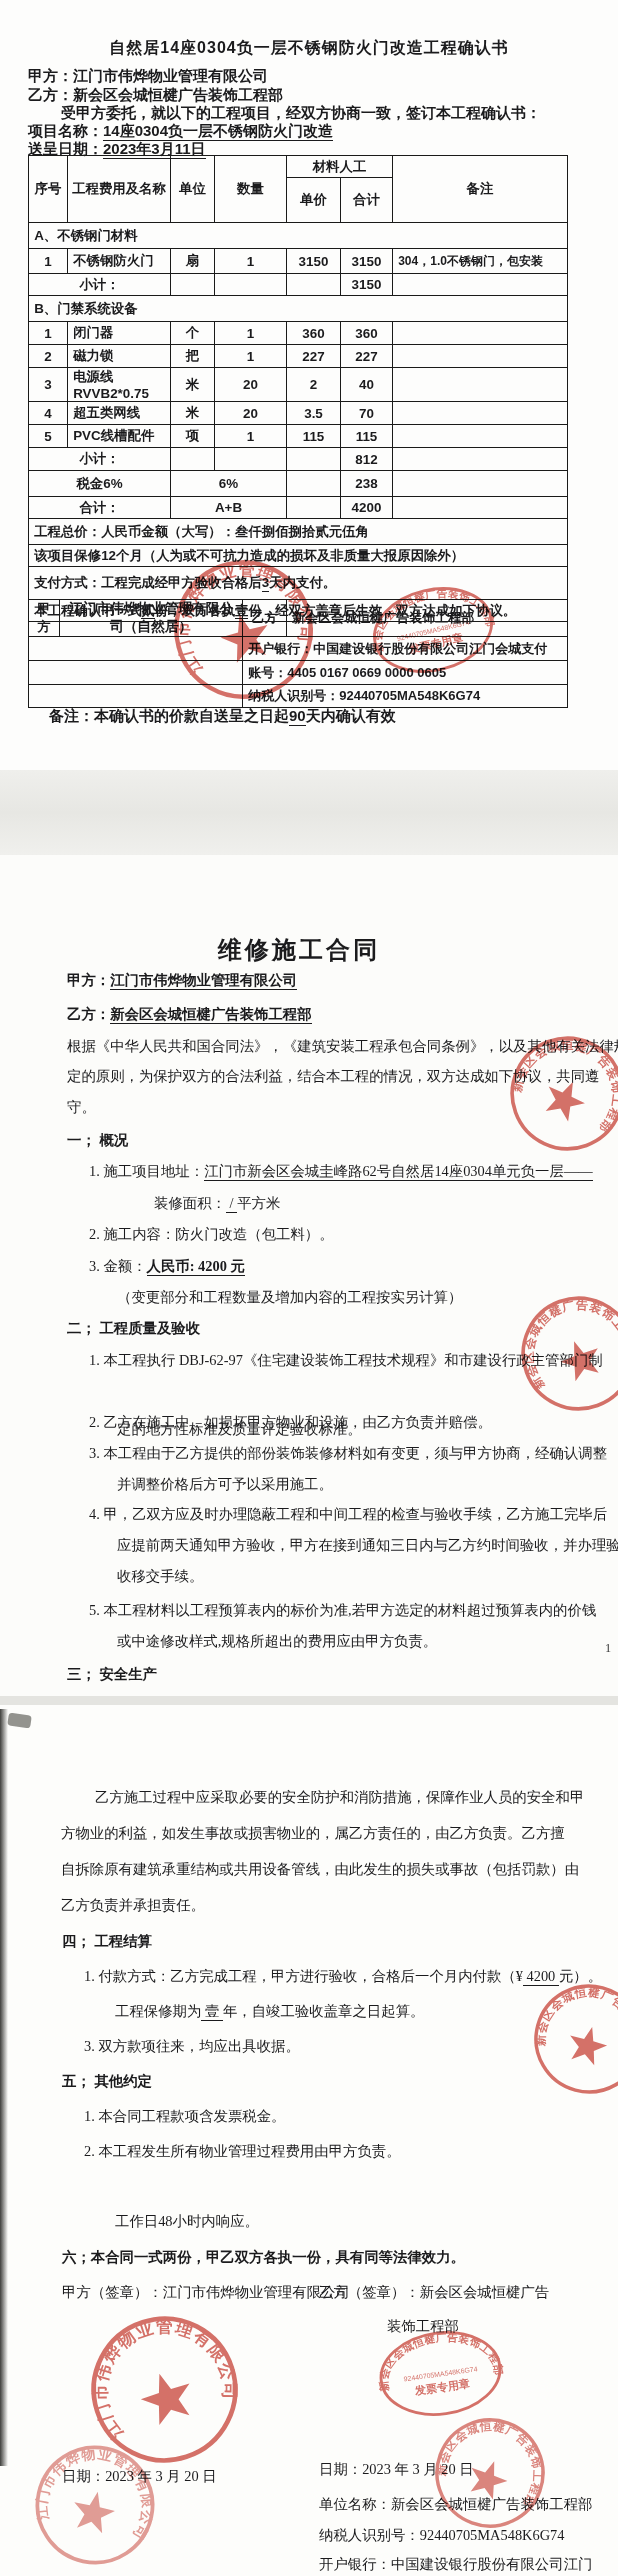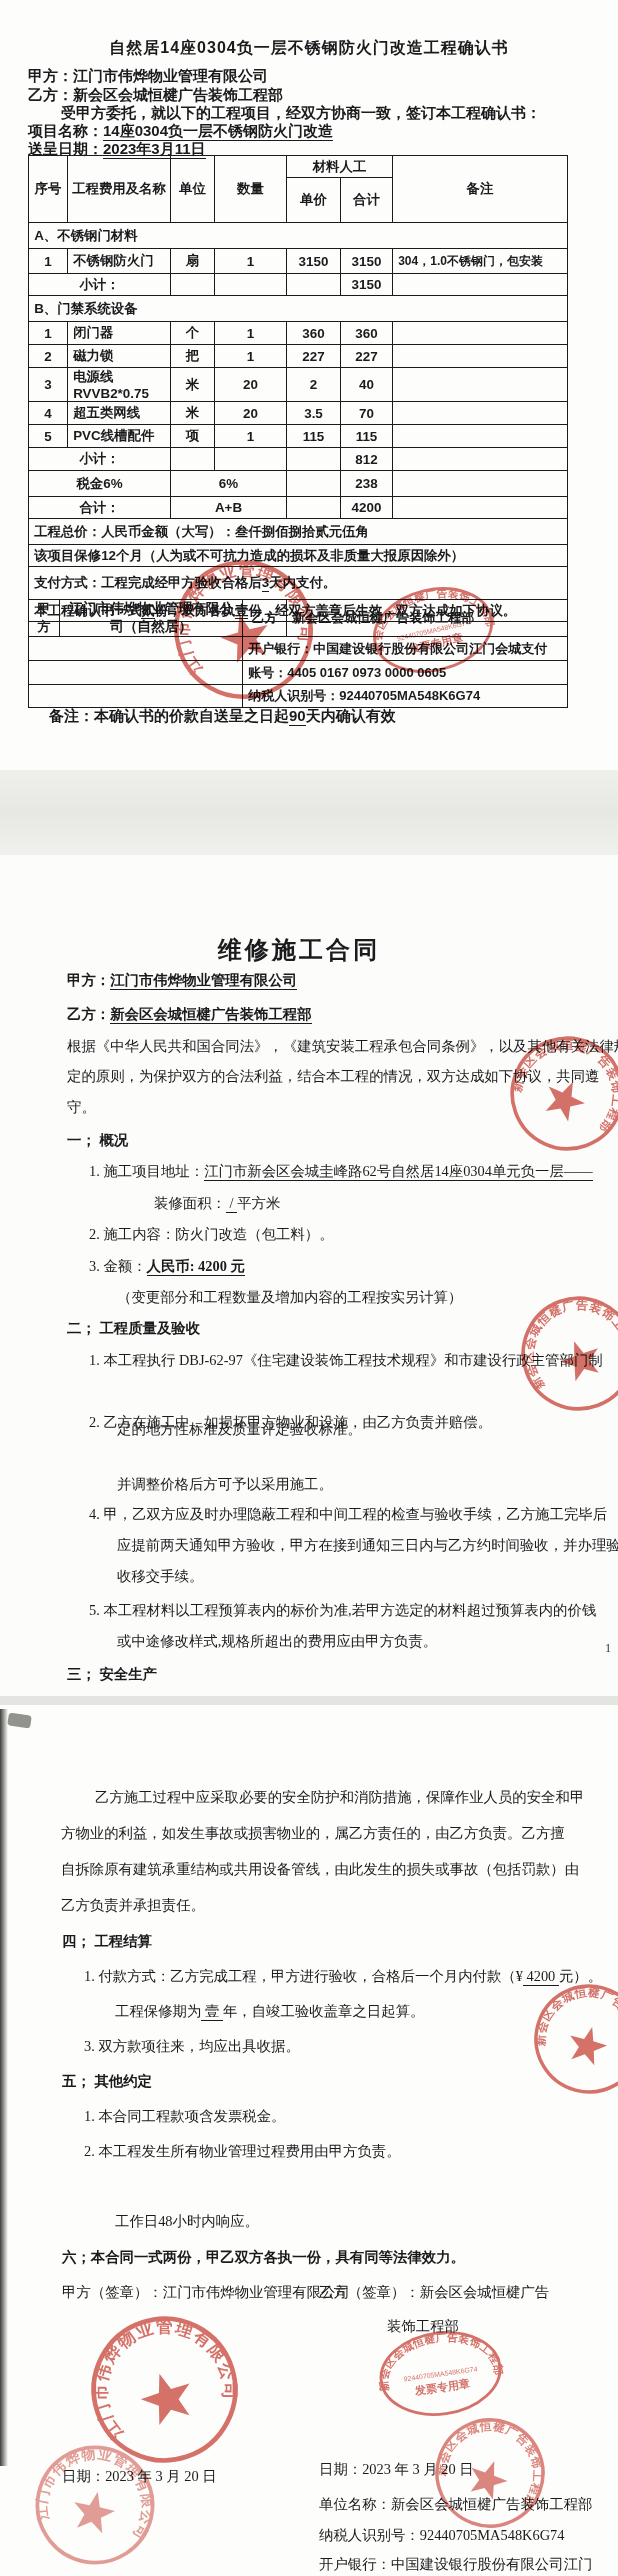--- a/index.html
+++ b/index.html
@@ -208,21 +208,21 @@
       <td class="nm">江门市伟烨物业管理有限公司（自然居）</td>
       <td>乙方</td>
       <td class="l">新会区会城恒楗广告装饰工程部</td>
     </tr>
     <tr style="height:24px">
       <td colspan="2"></td>
       <td colspan="2" class="l">开户银行：中国建设银行股份有限公司江门会城支付</td>
     </tr>
     <tr style="height:24px">
       <td colspan="2"></td>
-      <td colspan="2" class="l">账号：4405 0167 0973 0000 0605</td>
+      <td colspan="2" class="l">账号：4405 0167 0669 0000 0605</td>
     </tr>
     <tr style="height:23px">
       <td colspan="2"></td>
       <td colspan="2" class="l">纳税人识别号：92440705MA548K6G74</td>
     </tr>
   </tbody>
     </table>
 
   <div class="t f1" style="left:49px;top:707px;">
     <span>备注：本确认书的价款自送呈之日起</span><span class="u">90</span><span>天内确认有效</span>
@@ -265,20 +265,21 @@
   </div>
   <div class="t f2" style="left:89px;top:1225px;">2. 施工内容：防火门改造（包工料）。</div>
   <div class="t f2" style="left:89px;top:1257px;">
     <span>3. 金额：</span><span class="u b">人民币: 4200 元</span>
   </div>
   <div class="t f2" style="left:117px;top:1288px;">（变更部分和工程数量及增加内容的工程按实另计算）</div>
   <div class="t f2 b" style="left:67px;top:1319px;">二； 工程质量及验收</div>
   <div class="t f2" style="left:89px;top:1351px;">1. 本工程执行 DBJ-62-97《住宅建设装饰工程技术规程》和市建设行政主管部门制</div>
   <div class="t f2" style="left:117px;top:1382px;margin-top:38px;">定的地方性标准及质量评定验收标准。</div>
   <div class="t f2" style="left:89px;top:1413px;font-family:Liberation Serif, serif;">2. 乙方在施工中，如损坏甲方物业和设施，由乙方负责并赔偿。</div>
+  <div class="t f2" style="left:89px;top:1444px;">3. 本工程由于乙方提供的部份装饰装修材料如有变更，须与甲方协商，经确认调整</div>
   <div class="t f2" style="left:117px;top:1475px;">并调整价格后方可予以采用施工。</div>
   <div class="t f2" style="left:89px;top:1505px;">4. 甲，乙双方应及时办理隐蔽工程和中间工程的检查与验收手续，乙方施工完毕后</div>
   <div class="t f2" style="left:117px;top:1536px;">应提前两天通知甲方验收，甲方在接到通知三日内与乙方约时间验收，并办理验</div>
   <div class="t f2" style="left:117px;top:1567px;">收移交手续。</div>
   <div class="t f2" style="left:89px;top:1601px;">5. 本工程材料以工程预算表内的标价为准,若甲方选定的材料超过预算表内的价钱</div>
   <div class="t f2" style="left:117px;top:1632px;">或中途修改样式,规格所超出的费用应由甲方负责。</div>
   <div class="t f2 b" style="left:67px;top:1665px;">三； 安全生产</div>
   <div class="t pnum" style="left:605px;top:1641px;">1</div>
 
   <svg class="stamp" style="left:507px;top:1033px;width:121px;height:121px;transform:rotate(25deg);" viewBox="0 0 300 300">

